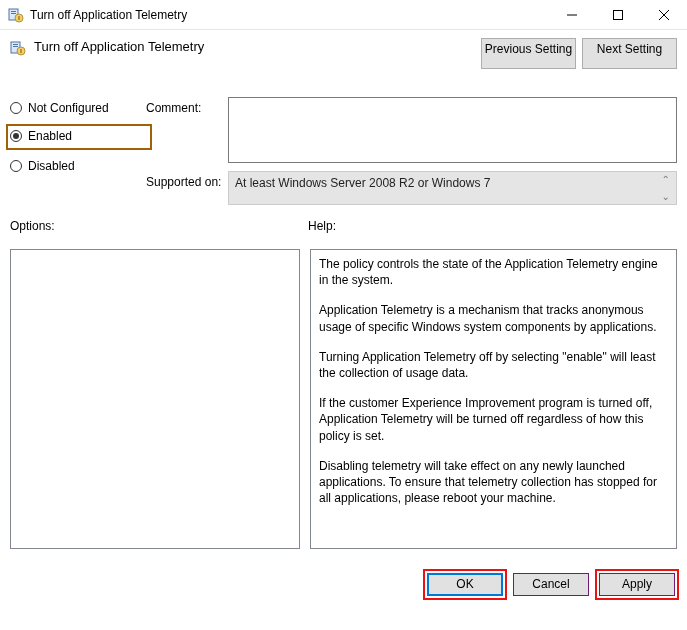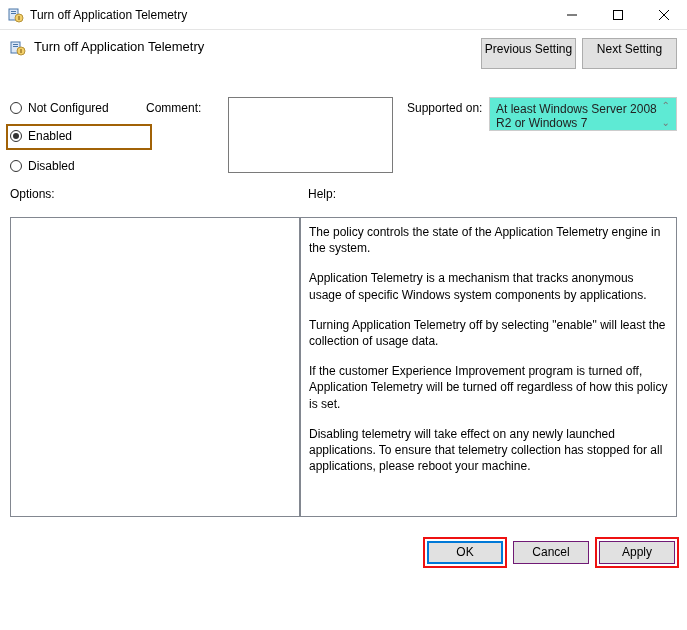--- a/index.html
+++ b/index.html
@@ -18,33 +18,33 @@
   .navbtn { width:95px; height:31px; margin-left:6px; background:#e1e1e1; border:1px solid #adadad; text-align:center; line-height:21px; }
 
   .midrow { display:flex; padding:0 10px; margin-top:2px; }
   .leftcol { width:136px; }
   .radiogroup { display:flex; flex-direction:column; gap:14px; padding-top:4px; }
   .radio { display:flex; align-items:center; gap:6px; cursor:default; }
   .radio .bullet { width:12px; height:12px; border:1px solid #333; border-radius:50%; display:flex; align-items:center; justify-content:center; background:#fff; }
   .radio.selected .bullet::after { content:""; width:6px; height:6px; background:#333; border-radius:50%; }
   .enabled-hl { border:2px solid #a16207; padding:3px 4px 5px 2px; margin:-5px -6px -5px -4px; display:inline-flex;text-align:right; }
 
-  .rightcol { flex:1; display:flex; gap:14px; }
+  .rightcol { flex:1; display:flex; flex-direction:column; gap:8px; }
   .formrow { display:flex; }
   .formlabel { width:82px; padding-top:4px; }
   .textarea { flex:1; min-height:66px; border:1px solid #7a7a7a; position:relative; background:#fff; padding:4px; resize:none; font-family:inherit; font-size:12px; }
-  .supported-box { flex:1; height:34px; border:1px solid #ccc; background:#5eead4; position:relative; padding:4px 6px; color:#222; }
+  .supported-box { flex:1; height:34px; border:1px solid #ccc; background:#e5e5e5; position:relative; padding:4px 6px; color:#222; }
   .scrollind { position:absolute; right:6px; font-size:10px; color:#777; }
   .scrollind.up { top:2px; } .scrollind.down { bottom:2px; }
 
   .labelrow { display:flex; padding:6px 10px 4px 10px; }
   .labelrow .l { flex:0 0 298px; }
   .labelrow .r { flex:1; }
 
-  .panerow { display:flex; gap:0; padding:12px 10px; height:324px; }
+  .panerow { display:flex; gap:10px; padding:12px 10px; height:324px; }
   .pane { border:1px solid #828790; overflow:auto; padding:6px 8px; background:#fff; }
   .pane.left { flex:0 0 290px; }
   .pane.right { flex:1; }
   .pane.right p { margin:0 0 14px 0; line-height:1.35; }
 
   .footer { display:flex; justify-content:flex-end; gap:10px; padding:12px 12px 0 0; }
   .btn { width:76px; height:23px; text-align:center; line-height:21px; background:#e1e1e1; border:1px solid #701a75; }
   .btn.default { border:2px solid #0078d7; line-height:19px; }
   .hl { border:2px solid #e11; padding:2px; margin:-4px; display:inline-block; }
 

